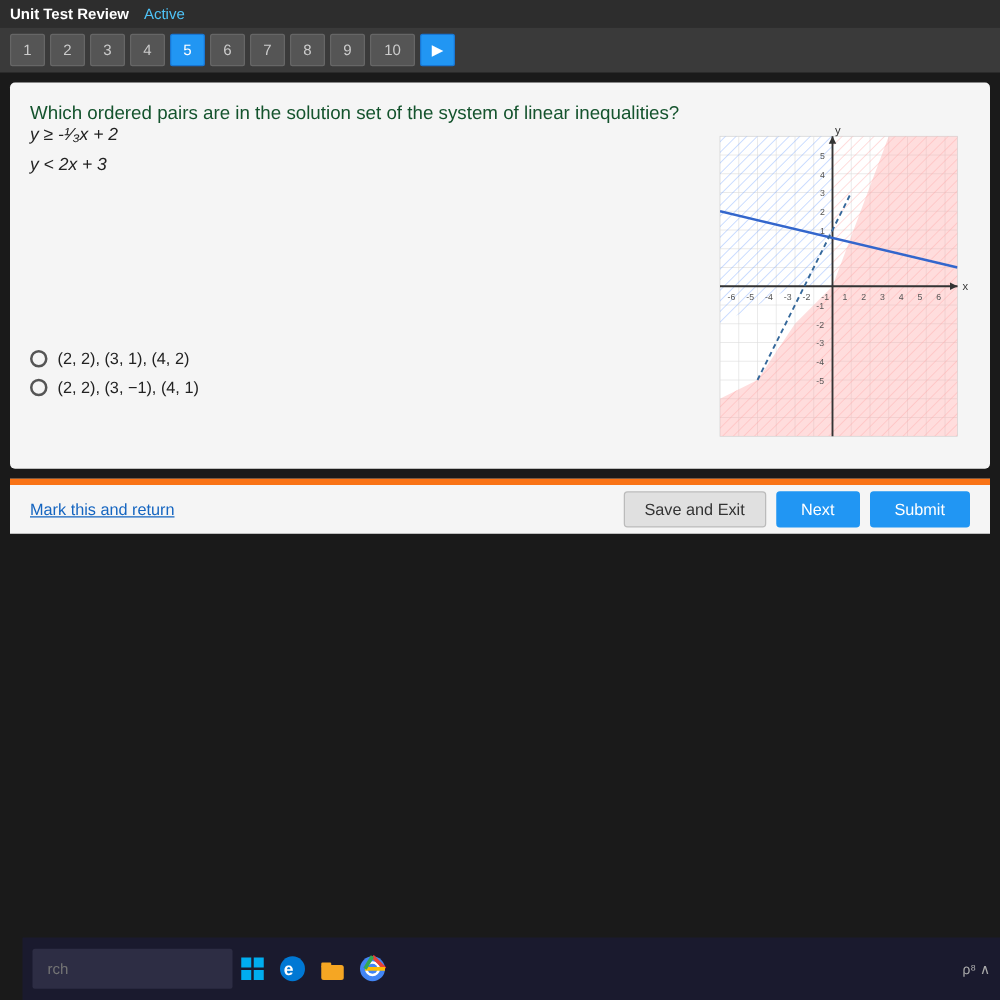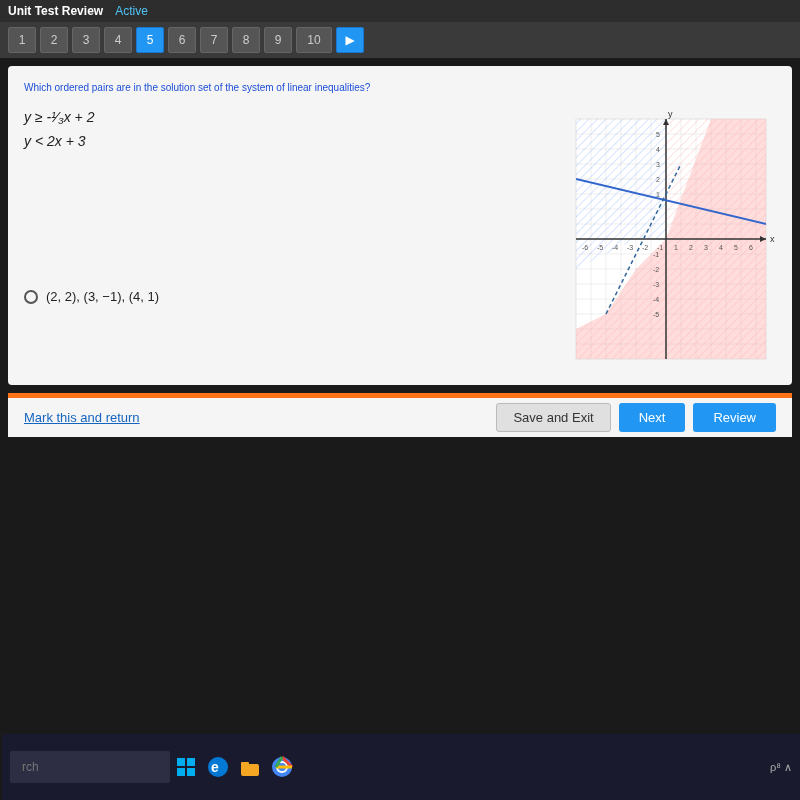--- a/index.html
+++ b/index.html
@@ -69,23 +69,22 @@
     
     .main-content {
       background: #f5f5f5;
       margin: 8px;
       border-radius: 4px;
       padding: 16px;
       position: relative;
     }
 
     .question-text {
-      font-size: 10px;
-      color: #1d4ed8;
-      margin-bottom: 16px;
+      font-size: 15px;
+      color: #14532d;
       font-weight: normal;
     }
 
     .content-area {
       display: flex;
       gap: 20px;
     }
 
     .left-panel {
       flex: 1;
@@ -186,23 +185,23 @@
       padding: 6px 20px;
       font-size: 13px;
       border-radius: 3px;
       cursor: pointer;
     }
 
     
     .taskbar {
       position: absolute;
       bottom: 0;
-      left: 2px;
+      left: 18px;
       right: 0;
-      height: 66px;
+      height: 50px;
       background: #1a1a2e;
       display: flex;
       align-items: center;
       padding: 0 8px;
       gap: 0;
     }
 
     .taskbar-search {
       background: #2d2d44;
       border: none;
@@ -260,20 +259,24 @@
 <div class="main-content">
   <p class="question-text">Which ordered pairs are in the solution set of the system of linear inequalities?</p>
 
   <div class="content-area">
 
     <div class="left-panel">
       <div class="equation">y ≥ -¹⁄₃x + 2</div>
       <div class="equation">y &lt; 2x + 3</div>
 
       <div class="answer-options">
+        <div class="option">
+          <span class="radio-circle"></span>
+          <span>(2, 2), (3, 1), (4, 2)</span>
+        </div>
         <div class="option">
           <span class="radio-circle"></span>
           <span>(2, 2), (3, −1), (4, 1)</span>
         </div>
       </div>
     </div>
 
     <div class="graph-container">
       <svg class="graph-svg" viewBox="0 0 220 260">
 
@@ -370,21 +373,21 @@
       </svg>
     </div>
   </div>
 </div>
 
 <div class="bottom-bar">
   <span class="mark-link">Mark this and return</span>
   <div class="btn-group">
     <button class="btn-save">Save and Exit</button>
     <button class="btn-next">Next</button>
-    <button class="btn-submit">Review</button>
+    <button class="btn-submit">Submit</button>
   </div>
 </div>
 
 <div class="taskbar">
   <input class="taskbar-search" type="text" placeholder="rch" style="">
 
   <div class="taskbar-icon">
     <svg width="20" height="20" viewBox="0 0 20 20">
       <rect x="1" y="1" width="8" height="8" fill="#00adef"></rect>
       <rect x="11" y="1" width="8" height="8" fill="#00adef"></rect>

